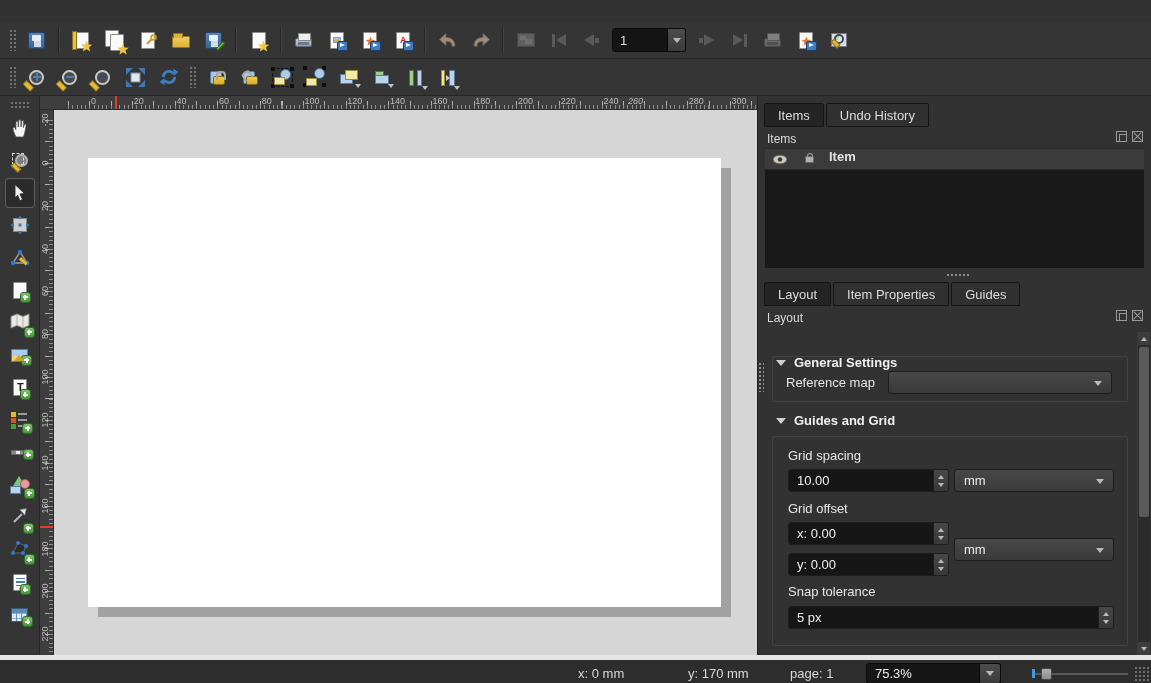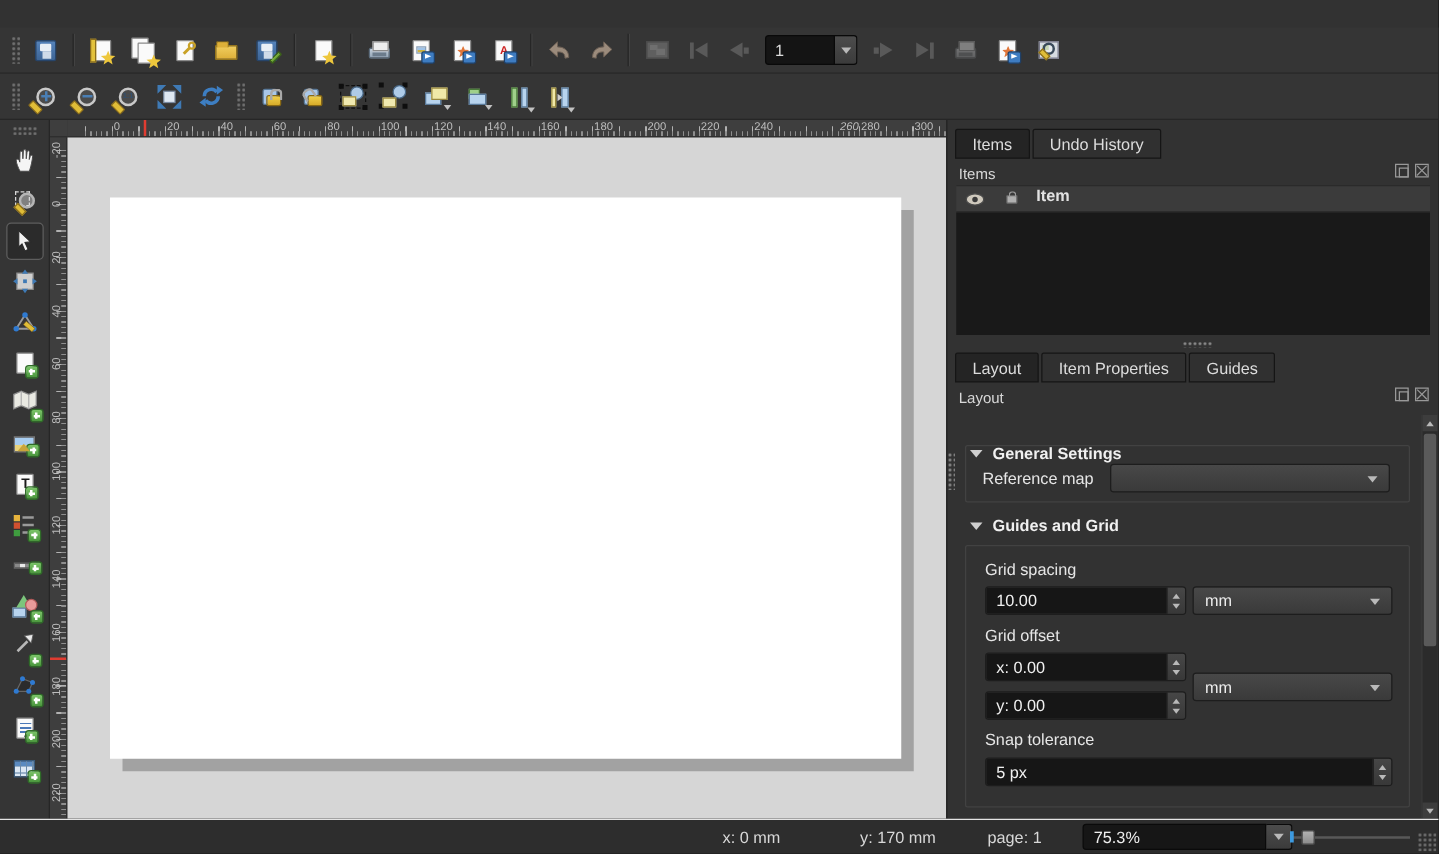--- a/index.html
+++ b/index.html
@@ -164,24 +164,24 @@
 .spin .ud{width:15px;background:linear-gradient(#474747,#383838);display:flex;flex-direction:column;align-items:center;justify-content:center;gap:4px;border-left:1px solid #1d1d1d}
 .tri-up{width:0;height:0;border-left:3.5px solid transparent;border-right:3.5px solid transparent;border-bottom:4.5px solid #b9b9b9}
 .tri-dn{width:0;height:0;border-left:3.5px solid transparent;border-right:3.5px solid transparent;border-top:4.5px solid #b9b9b9}
 .combo{position:absolute;height:23px;background:linear-gradient(#484848,#3a3a3a);border:1px solid #1d1d1d;border-radius:3px;color:#ececec;font-size:13px;display:flex;align-items:center;padding:0 24px 0 9px}
 .combo::after{content:"";position:absolute;right:9px;top:9px;border-left:4.5px solid transparent;border-right:4.5px solid transparent;border-top:5px solid #b9b9b9}
 .sb{position:absolute;top:236px;bottom:0;right:1px;width:13px;background:#2b2b2b;border-left:1px solid #3a3a3a}
 .sb-btn{position:absolute;left:0;right:0;height:13px;background:#3d3d3d;display:flex;align-items:center;justify-content:center}
 .sb-thumb{position:absolute;left:1px;right:1px;top:15px;height:170px;background:#5a5a5a;border-radius:2px}
 
 
-#statusbar{position:absolute;left:0;right:0;bottom:0;height:28px;background:#2d2d2d;border-top:1px solid #e5e5e5}
+#statusbar{position:absolute;left:0;right:0;bottom:0;height:28px;background:#2d2d2d;border-top:5px solid #e5e5e5}
 .st{position:absolute;top:6px;font-size:13px;color:#d8d8d8;white-space:nowrap}
 .zoomcombo{position:absolute;left:866px;top:3px;display:flex}
-.zoomcombo .fld{width:147px;height:21px;background:#161616;border:1px solid #0a0a0a;border-radius:3px 0 0 3px;color:#eee;font-size:13px;display:flex;align-items:center;padding-left:8px}
+.zoomcombo .fld{width:114px;height:21px;background:#161616;border:1px solid #0a0a0a;border-radius:3px 0 0 3px;color:#eee;font-size:13px;display:flex;align-items:center;padding-left:8px}
 .zoomcombo .btn{width:21px;height:21px;background:linear-gradient(#4c4c4c,#3b3b3b);border:1px solid #0a0a0a;border-left:none;border-radius:0 3px 3px 0;display:flex;align-items:center;justify-content:center}
 .sl-track{position:absolute;left:1032px;top:13px;width:96px;height:2px;background:#585858}
 .sl-tick{position:absolute;left:1032px;top:9px;width:3px;height:9px;background:#3d9ae0}
 .sl-handle{position:absolute;left:1041px;top:8px;width:11px;height:12px;background:linear-gradient(#b2b2b2,#8c8c8c);border:1px solid #4a4a4a;border-radius:2px}
 .rgrip{position:absolute;right:2px;bottom:2px;width:15px;height:15px;background-image:radial-gradient(#6f6f6f 1px,transparent 1.3px);background-size:4px 4px}
 </style>
 </head>
 <body>
 
 <div id="app">
@@ -530,21 +530,21 @@
       <span class="hl" style="left: 165.1px;">60</span>
       <span class="hl" style="left: 207.8px;">80</span>
       <span class="hl" style="left: 250.5px;">100</span>
       <span class="hl" style="left: 293.2px;">120</span>
       <span class="hl" style="left: 335.9px;">140</span>
       <span class="hl" style="left: 378.6px;">160</span>
       <span class="hl" style="left: 421.3px;">180</span>
       <span class="hl" style="left: 464px;">200</span>
       <span class="hl" style="left: 506.7px;">220</span>
       <span class="hl" style="left: 549.4px;">240</span>
-      <span class="hl" style="left: 618px; font-style: italic;">260</span>
+      <span class="hl" style="left: 574px; font-style: italic;">260</span>
       <span class="hl" style="left: 634.8px;">280</span>
       <span class="hl" style="left: 677.5px;">300</span>
     </div>
   <div id="vruler" class="ruler">
       <span class="vmark"></span>
       <span class="vl" style="top: 0px;">-20</span>
       <span class="vl" style="top: 42.85px;">0</span>
       <span class="vl" style="top: 85.7px;">20</span>
       <span class="vl" style="top: 128.55px;">40</span>
       <span class="vl" style="top: 171.4px;">60</span>

